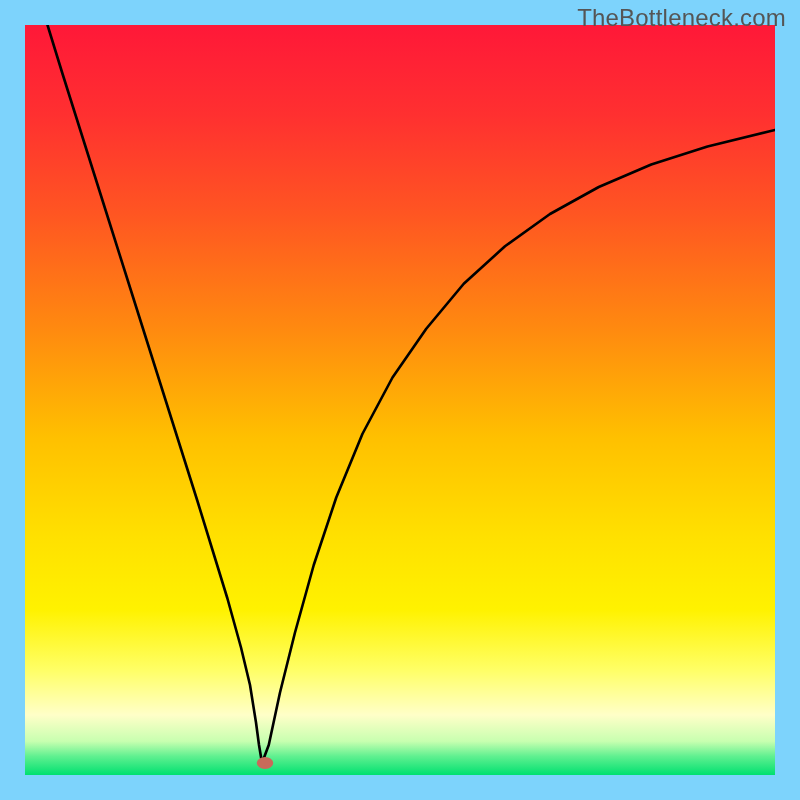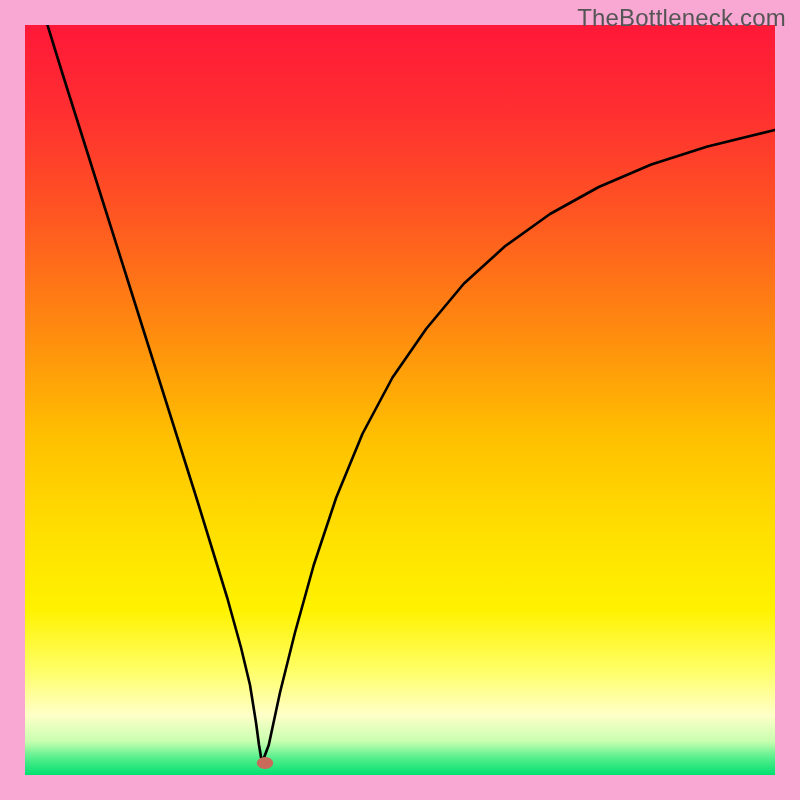--- a/index.html
+++ b/index.html
@@ -8,21 +8,21 @@
     width: 800px;
     height: 800px;
     background: #000;
     font-family: Arial, Helvetica, sans-serif;
     overflow: hidden;
   }
   .outer {
     position: relative;
     width: 800px;
     height: 800px;
-    background: #f9a8d4;
+    background: #7dd3fc;
   }
   .watermark {
     position: absolute;
     top: 4px;
     right: 14px;
     color: #555;
     font-size: 24px;
     font-weight: 400;
     letter-spacing: 0.2px;
     z-index: 10;

